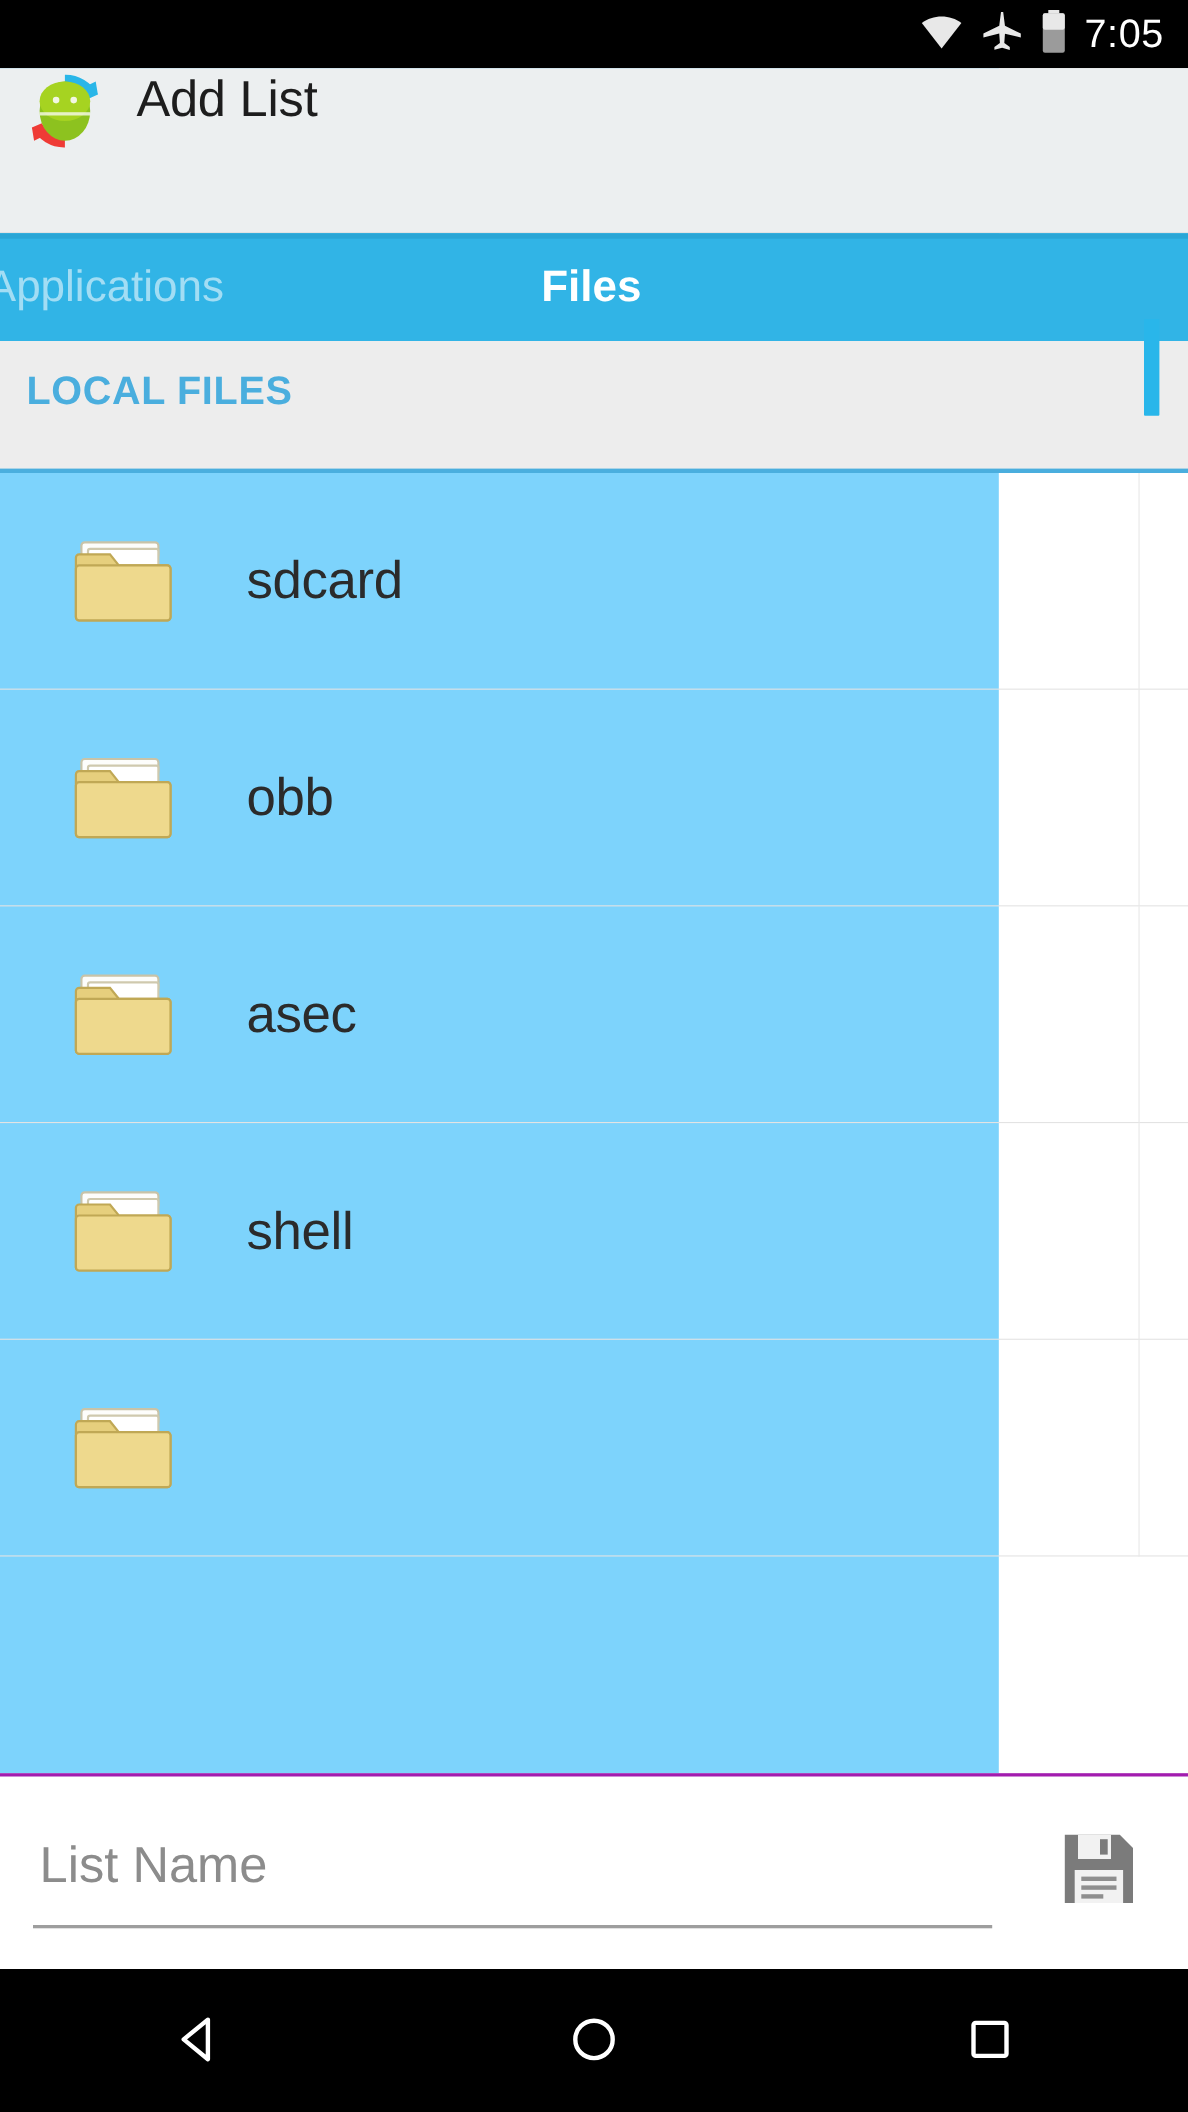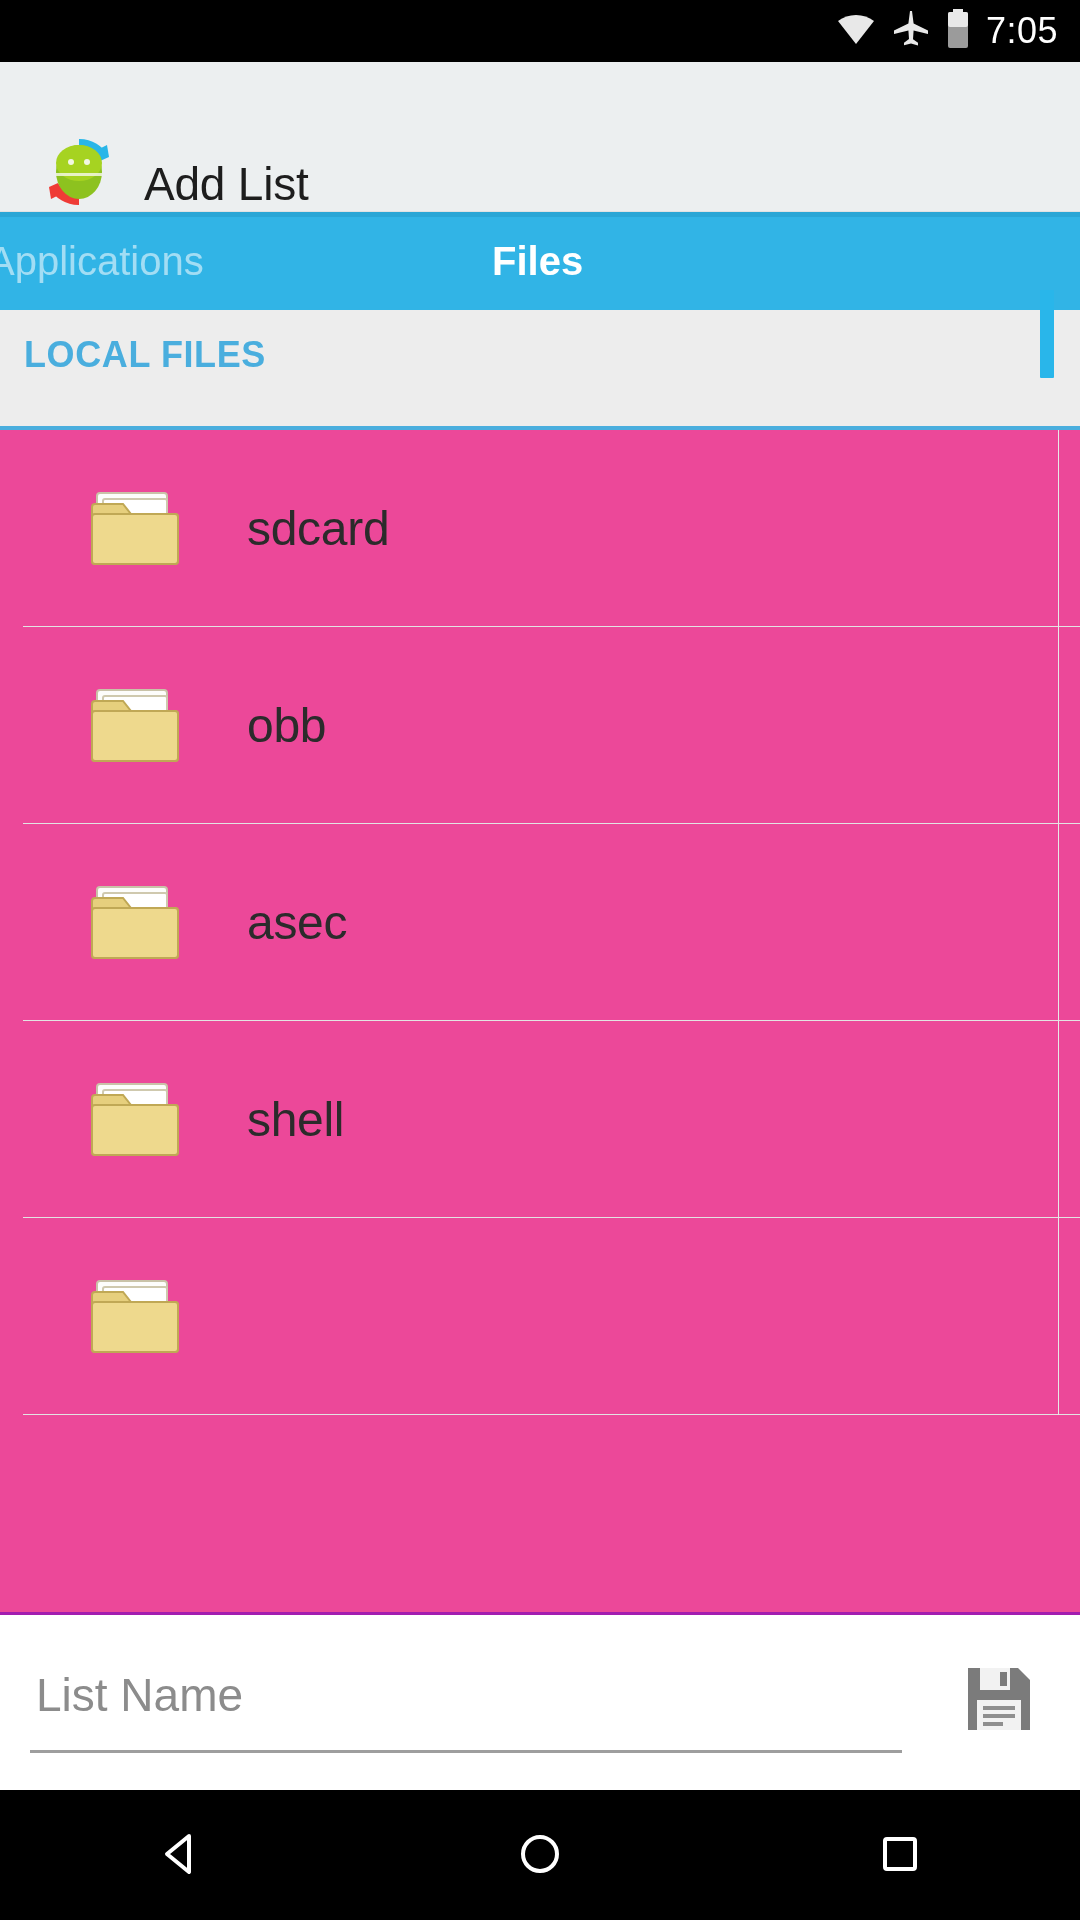--- a/index.html
+++ b/index.html
@@ -2,38 +2,38 @@
 <html><head>
 <meta charset="utf-8">
 <style>
   * { margin:0; padding:0; box-sizing:border-box; }
   html, body {
     width:1080px; height:1920px;
     background:#ffffff;
     font-family:"Liberation Sans", sans-serif;
     overflow:hidden;
   }
-  #screen { position:relative; width:1080px; height:1920px; background:#ec4899; }
+  #screen { position:relative; width:908px; height:1920px; background:#7dd3fc; }
 
   
   .statusbar{
     position:absolute; top:0; left:0; width:1080px; height:62px;
     background:#000; display:flex; align-items:center; justify-content:flex-end;
     padding-right:22px;
   }
   .sb-icons{ display:flex; align-items:center; gap:17px; }
   .sb-time{
     color:#ffffff; font-size:36px; letter-spacing:0.5px;
     margin-left:16px; font-family:"Liberation Sans", sans-serif;
   }
 
   
   .appbar{
     position:absolute; top:62px; left:0; width:1080px; height:150px;
-    background:#eceff0; display:flex; align-items:flex-end; padding-left:40px;
+    background:#eceff0; display:flex; align-items:flex-start; padding-left:20px;
     border-bottom:1px solid #e0e2e3;
   }
   .applogo{ width:78px; height:78px; position:relative; flex:0 0 78px; }
   .appbar-title{
     margin-left:26px; font-size:46px; color:#1d1d1d; font-weight:400;
     letter-spacing:-0.2px;
   }
 
   
   .tabbar{
@@ -67,21 +67,20 @@
   }
   .scroll-thumb{
     position:absolute; right:26px; top:-20px; width:14px; height:88px;
     background:#29b6ea; border-radius:1px;
   }
 
   
   .filelist{
     position:absolute; top:430px; left:0; width:1080px; height:1210px;
     overflow:hidden;
-    padding-left:23px;
   }
   .row{
     position:relative; width:1080px; height:197px;
     display:flex; align-items:center;
     border-bottom:1px solid #e3e3e3;
   }
   .row-rail{
     position:absolute; right:44px; top:0; width:1px; height:197px;
     background:#e8e8e8;
   }

